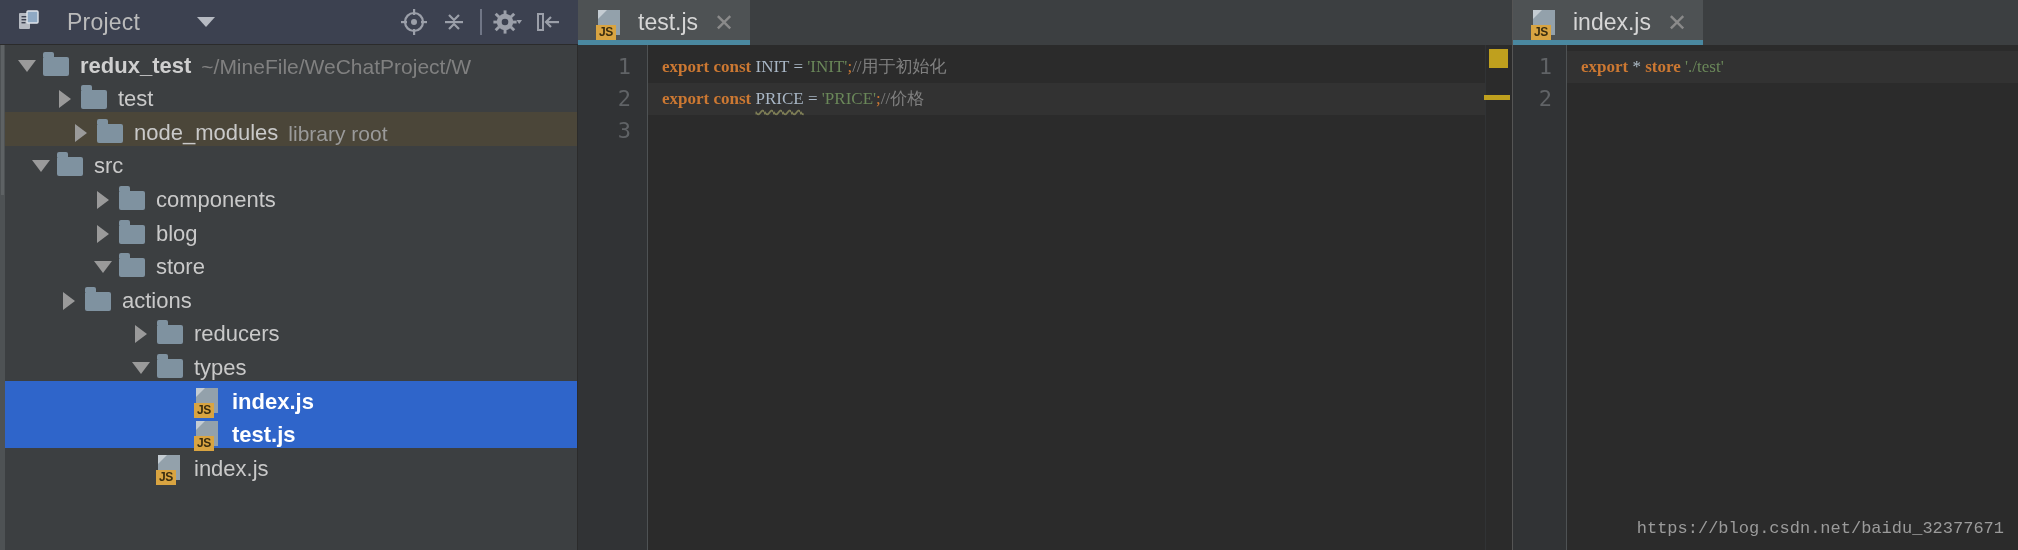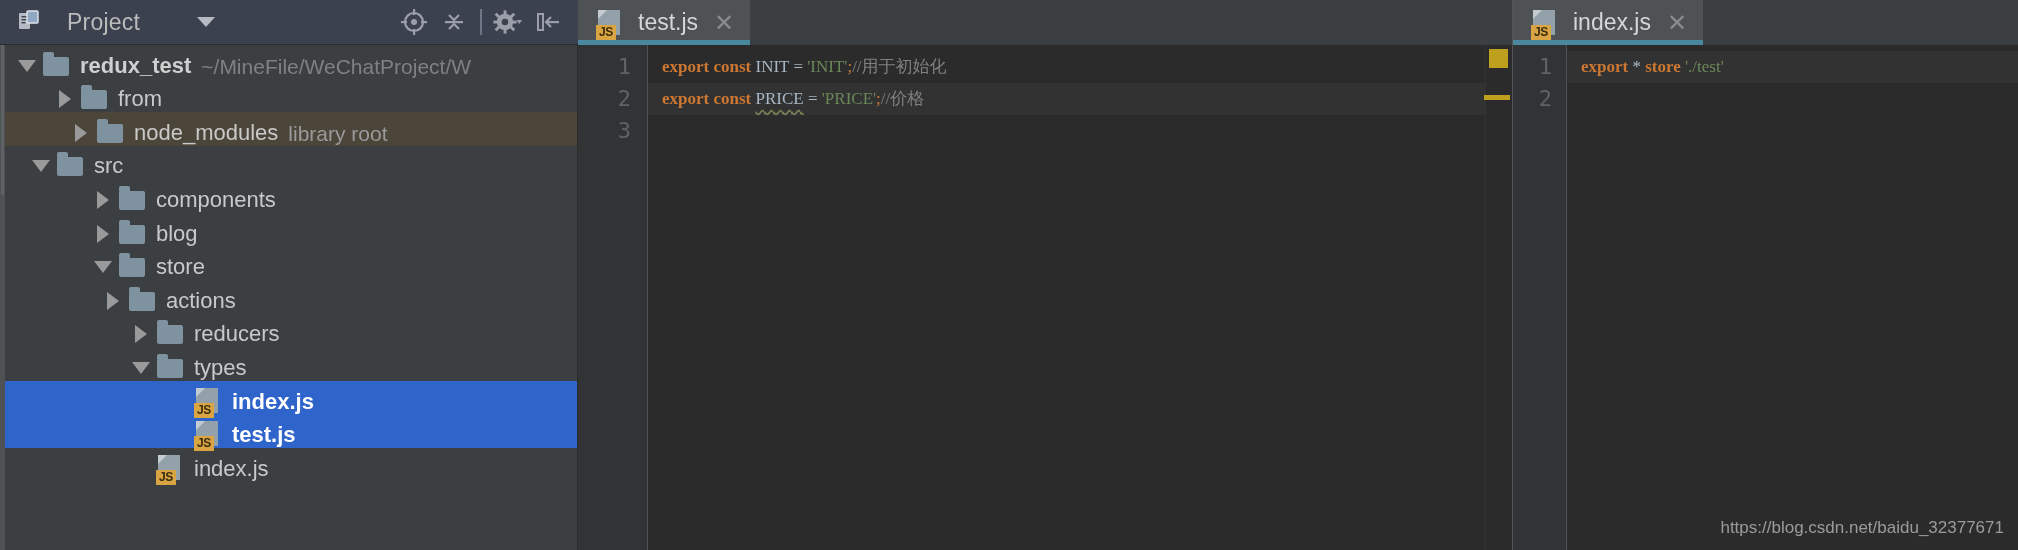--- a/index.html
+++ b/index.html
@@ -303,21 +303,21 @@
     width: 26px; height: 5px;
     background: #bfa01e;
   }
 
   .watermark {
     position: absolute;
     right: 14px;
     bottom: 12px;
     color: #9b9b9b;
     font-size: 17px;
-    font-family: Liberation Sans, sans-serif;
+    font-family: Liberation Mono, monospace;
     white-space: nowrap;
   }
 </style>
 </head>
 <body>
 
 <div class="app">
 
   <div class="project-panel">
 
@@ -392,21 +392,21 @@
             <span class="folder"></span>
           </span>
           <span class="row-label">redux_test</span>
           <span class="row-sub">~/MineFile/WeChatProject/W</span>
         </div>
         <div class="row" style="padding-left: 52px;">
           <span class="arrow right"></span>
           <span class="ico">
             <span class="folder"></span>
           </span>
-          <span class="row-label">from</span>
+          <span class="row-label">test</span>
         </div>
         <div class="row lib" style="padding-left: 68px;">
           <span class="arrow right"></span>
           <span class="ico">
             <span class="folder"></span>
           </span>
           <span class="row-label">node_modules</span>
           <span class="row-sub">library root</span>
         </div>
         <div class="row" style="padding-left: 28px;">
@@ -430,21 +430,21 @@
           </span>
           <span class="row-label">blog</span>
         </div>
         <div class="row" style="padding-left: 90px;">
           <span class="arrow down"></span>
           <span class="ico">
             <span class="folder"></span>
           </span>
           <span class="row-label">store</span>
         </div>
-        <div class="row" style="padding-left: 100px;">
+        <div class="row" style="padding-left: 56px;">
           <span class="arrow right"></span>
           <span class="ico">
             <span class="folder"></span>
           </span>
           <span class="row-label">actions</span>
         </div>
         <div class="row" style="padding-left: 128px;">
           <span class="arrow right"></span>
           <span class="ico">
             <span class="folder"></span>

